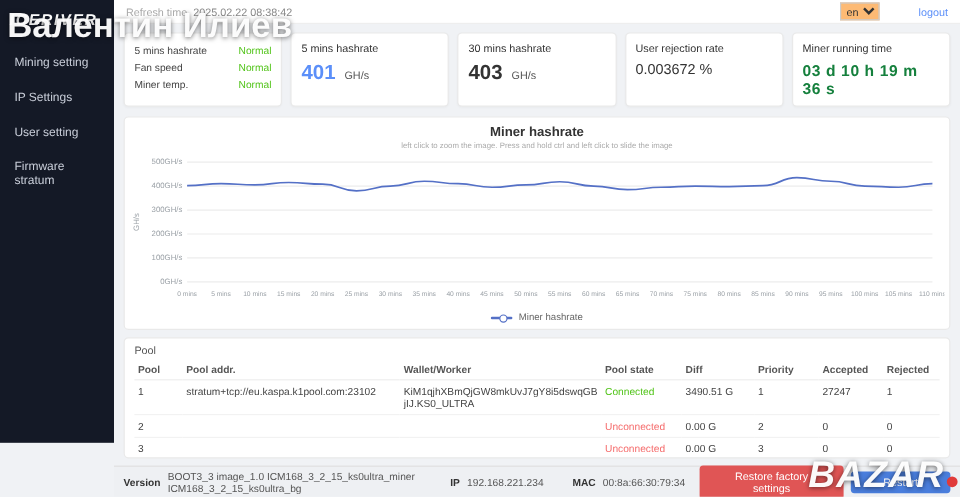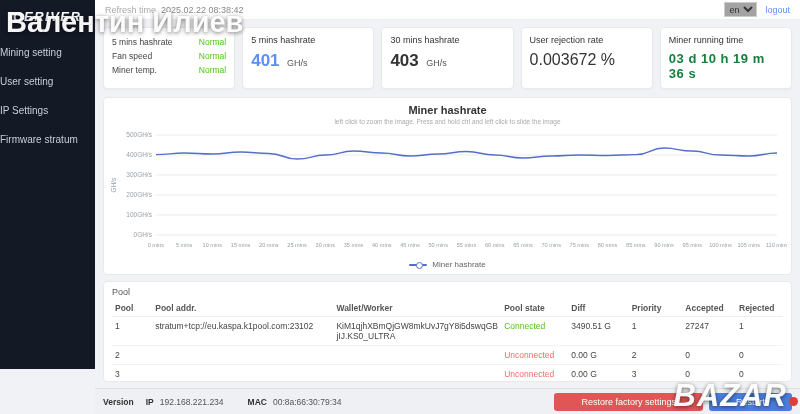--- a/index.html
+++ b/index.html
@@ -2,39 +2,39 @@
 <html><head>
 <meta charset="utf-8">
 <style>
   * { box-sizing: border-box; margin: 0; padding: 0; }
   html,body { width:800px; height:414px; overflow:hidden; }
   body { font-family:"Liberation Sans",sans-serif; background:#f0f2f5; position:relative; }
 
   
   .sidebar { position:absolute; left:0; top:0; width:95px; height:369px; background:#141926; z-index:2; }
   .logo { color:#fff; font-weight:bold; font-size:13px; letter-spacing:1.5px; padding:9px 8px 14px 8px; font-style:italic; }
-  .menu-item { color:#c9ced9; font-size:10px; padding:9px 0; cursor:pointer; }
+  .menu-item { color:#c9ced9; font-size:10px; padding:9px 12px; cursor:pointer; }
 
   
   .main { position:absolute; left:95px; top:0; width:705px; height:414px; display:flex; flex-direction:column; }
   .topbar { height:20px; background:#fff; border-bottom:1px solid #eee; display:flex; align-items:center; padding:0 10px; font-size:9px; color:#aaa; flex:0 0 auto;justify-content:flex-end; }
   .topbar .spacer { flex:1; }
-  .lang-select { font-size:9px; height:15px; margin-right:8px; border:1px solid #ccc; background:#a3a3a3; color:#333; }
-  .logout { color:#5b8ff9; cursor:pointer; }
+  .lang-select { font-size:9px; height:15px; margin-right:8px; border:1px solid #ccc; background:#fdba74; color:#333; }
+  .logout { color:#5b8ff9; cursor:pointer;margin-left:24px; }
 
   
   .cards { display:flex; gap:7px; padding:7px 8px 2px 8px; flex:0 0 auto; }
   .card { background:#fff; border:1px solid #e9e9e9; border-radius:4px; padding:7px 8px; flex:1; box-shadow:0 1px 2px rgba(0,0,0,.03); min-height:56px; }
   .status-row { display:flex; justify-content:space-between; font-size:8.5px; color:#444; line-height:14px; }
   .status-ok { color:#52c41a; }
   .card-label { font-size:9px; color:#333; margin-bottom:6px; }
   .big-val { font-size:17px; font-weight:bold; color:#5b8ff9; }
   .big-val.dark { color:#333; }
   .unit { font-size:9px; color:#555; margin-left:3px; }
-  .mid-val { font-size:16px; color:#333; margin-top:4px; }
+  .mid-val { font-size:12px; color:#333; margin-top:4px; }
   .runtime-val { font-size:13px; font-weight:bold; color:#15803d; margin-top:2px; letter-spacing:.5px; }
 
   
   .chart-panel { background:#fff; border:1px solid #e9e9e9; border-radius:4px; margin:6px 8px 0 8px; padding:6px 4px 2px 4px; flex:0 0 auto; }
   .chart-title { text-align:center; font-size:11px; font-weight:bold; color:#333; }
   .chart-sub { text-align:center; font-size:6.5px; color:#aaa; margin:2px 0 2px 0; }
   .chart-wrap { display:flex; justify-content:center; }
   .legend { display:flex; align-items:center; justify-content:center; gap:5px; font-size:8px; color:#666; padding:1px 0 3px 0; }
   .legend-line { display:inline-block; width:18px; height:2px; background:#5470c6; border-radius:1px; position:relative; }
   .legend-line:after { content:""; position:absolute; left:7px; top:-1.5px; width:5px; height:5px; border-radius:50%; border:1px solid #5470c6; background:#fff; }
@@ -62,22 +62,22 @@
   .wm-site { position:absolute; right:2px; bottom:0px; z-index:10; font-size:31px; font-weight:900; font-style:italic;
              color:rgba(255,255,255,.97); text-shadow:0 1px 4px rgba(0,0,0,.55); pointer-events:none; letter-spacing:1px; }
   .wm-site .dot { display:inline-block; width:9px; height:9px; border-radius:50%; background:#e03b3b; margin-left:2px; }
 </style>
 </head>
 <body>
 
 <div class="sidebar">
   <div class="logo">ICERIVER</div>
   <div class="menu-item">Mining setting</div>
+  <div class="menu-item">IP Settings</div>
   <div class="menu-item">User setting</div>
-  <div class="menu-item">IP Settings</div>
   <div class="menu-item">Firmware stratum</div>
 </div>
 
 <div class="main">
 
   <div class="topbar">
     <span>Refresh time</span>
     <span style="margin-left:5px;color:#888;">2025.02.22 08:38:42</span>
     <span class="spacer"></span>
     <select class="lang-select">
@@ -234,20 +234,21 @@
           <td>3</td>
           <td>0</td>
           <td>0</td>
         </tr>
       </tbody>
     </table>
   </div>
 
   <div class="footer">
     <span class="flabel">Version</span>
+    <span>BOOT3_3 image_1.0 ICM168_3_2_15_ks0ultra_miner ICM168_3_2_15_ks0ultra_bg</span>
     <span class="flabel" style="margin-left:6px;">IP</span>
     <span>192.168.221.234</span>
     <span class="flabel" style="margin-left:18px;">MAC</span>
     <span>00:8a:66:30:79:34</span>
     <span class="fgrow"></span>
     <button class="btn btn-restore">Restore factory settings</button>
     <button class="btn btn-restart">Restart</button>
   </div>
 
 </div>

